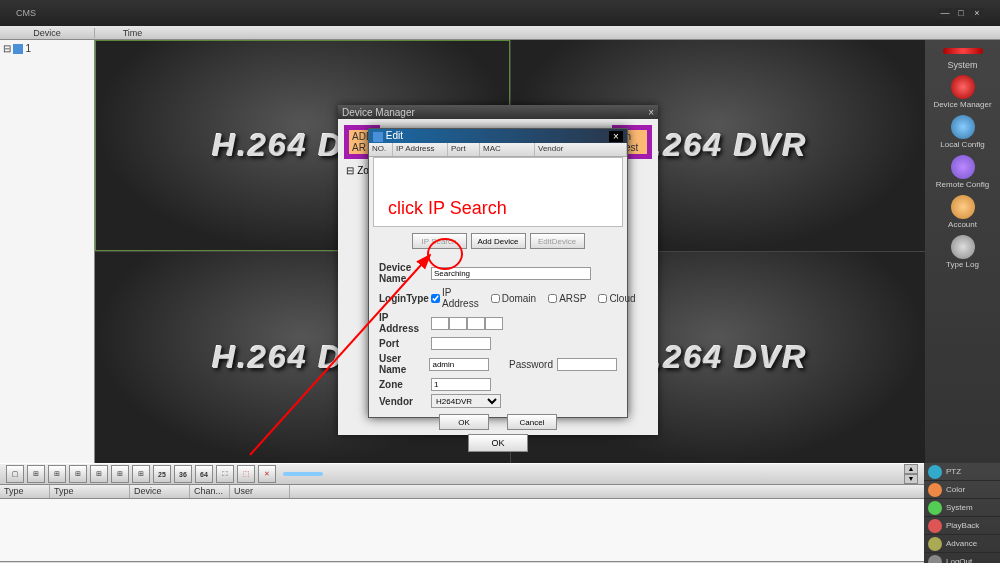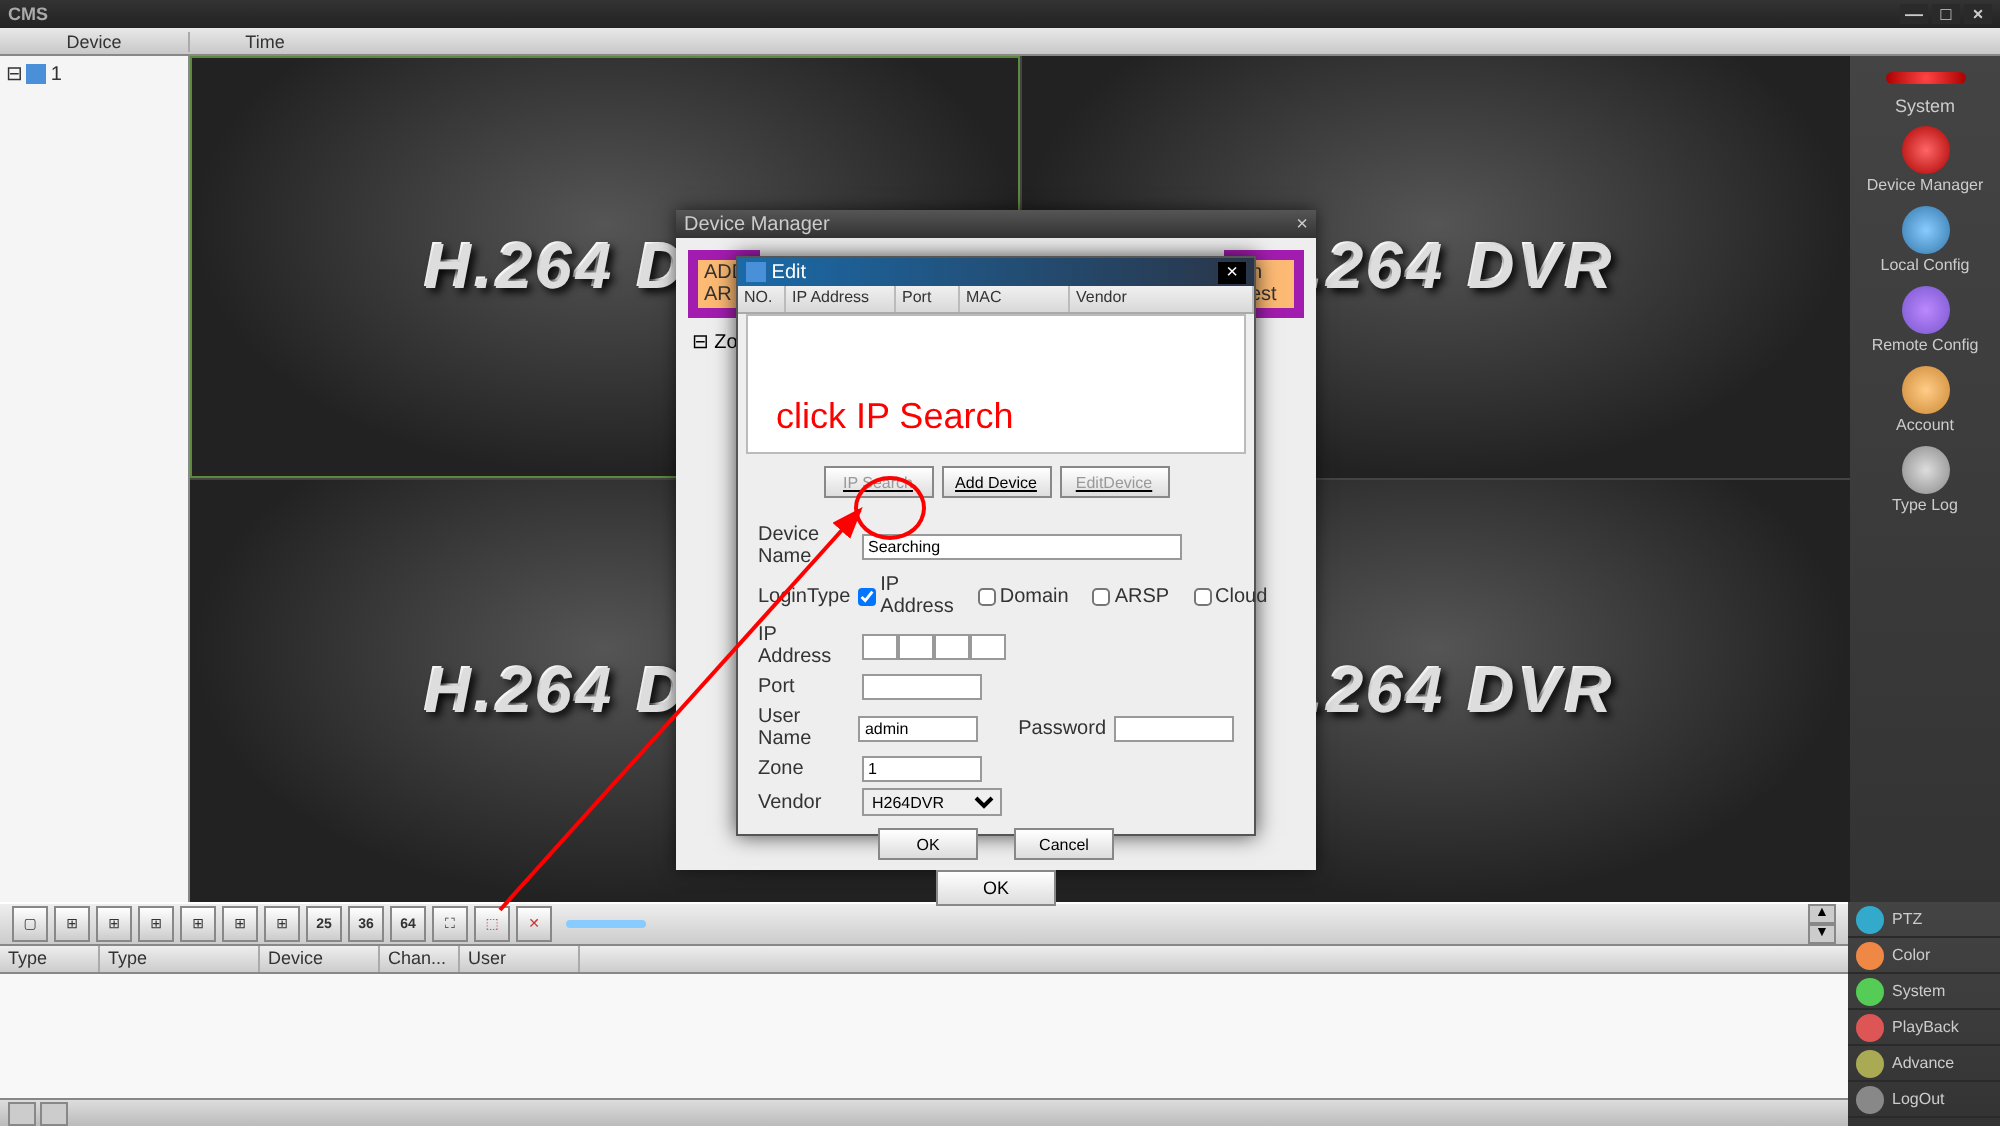--- a/index.html
+++ b/index.html
@@ -1,19 +1,19 @@
 <!DOCTYPE html>
 <html><head>
 <meta charset="utf-8">
 <style>
 * { margin: 0; padding: 0; box-sizing: border-box; font-family: Tahoma, Arial, sans-serif; font-size: 10px; }
 body { width: 1000px; height: 563px; background: #1a1a1a; overflow: hidden; position: relative; }
 
 
-.title-bar { height: 14px; background: linear-gradient(#333,#222); display: flex; align-items: center; padding: 0 4px; color: #aaa; font-weight: bold; }
+.title-bar { height: 26px; background: linear-gradient(#333,#222); display: flex; align-items: center; padding: 0 16px; color: #aaa; }
 .title-bar .title { flex: 1; font-size: 9px; }
 .title-bar .win-controls { display: flex; gap: 2px; }
 .title-bar .win-controls span { width: 14px; height: 10px; background: #2a2a2a; color: #ccc; font-size: 9px; text-align: center; line-height: 10px; cursor: pointer; }
 
 
 .header-row { height: 14px; background: linear-gradient(#e8e8e8,#c8c8c8); display: flex; align-items: center; border-bottom: 1px solid #888; }
 .header-row .hcell { flex: 1; text-align: center; font-size: 9px; color: #333; border-right: 1px solid #aaa; }
 .header-row .hcell:first-child { flex: 0 0 95px; }
 .header-row .hcell:last-child { flex: 0 0 75px; border-right: none; }
 
@@ -67,26 +67,26 @@
 .outer-ok { text-align: center; margin-top: 6px; }
 .outer-ok button { width: 60px; height: 18px; background: linear-gradient(#fff,#ddd); border: 1px solid #888; font-size: 9px; cursor: pointer; }
 
 
 .dlg-edit { position: absolute; left: 368px; top: 128px; width: 260px; height: 290px; background: #eee; border: 1px solid #555; box-shadow: 0 0 10px rgba(0,0,0,0.7); z-index: 20; }
 .dlg-edit-title { height: 14px; background: linear-gradient(90deg,#1a6aa8,#2a3548); color: #fff; font-size: 9px; padding: 1px 4px; display: flex; justify-content: space-between; align-items: center; }
 .dlg-edit-title .x { background: #000; color: #fff; width: 14px; text-align: center; cursor: pointer; }
 .edit-toolbar { height: 14px; background: linear-gradient(#f0f0f0,#d8d8d8); border-bottom: 1px solid #aaa; display: flex; }
 .edit-th { font-size: 8px; padding: 1px 3px; border-right: 1px solid #bbb; color: #333; }
 .edit-listbox { height: 70px; background: #fff; border: 1px solid #bbb; margin: 0 4px; }
-.edit-buttons { display: flex; justify-content: center; gap: 4px; margin: 6px 0; text-decoration: underline; }
+.edit-buttons { display: flex; justify-content: center; gap: 4px; margin: 6px 0; }
 .edit-buttons button { width: 55px; height: 16px; font-size: 8px; background: linear-gradient(#fff,#ddd); border: 1px solid #888; cursor: pointer; }
 .edit-buttons button.disabled { color: #999; }
 .edit-form { padding: 4px 10px; font-size: 8px; color: #333; }
 .form-row { display: flex; align-items: center; margin: 3px 0; gap: 4px; }
-.form-row .flabel { width: 48px; }
+.form-row .flabel { width: 48px; font-weight: bold; }
 .form-row input[type=text] { border: 1px solid #999; height: 13px; font-size: 8px; padding: 0 2px; }
 .form-row .cb { display: flex; align-items: center; gap: 2px; margin-right: 8px; }
 .form-row .cb input { width: 9px; height: 9px; }
 .ip-seg { display: flex; gap: 0; }
 .ip-seg input { width: 18px; border: 1px solid #999; border-right: none; text-align: center; height: 13px; font-size: 8px; }
 .ip-seg input:last-child { border-right: 1px solid #999; }
 .edit-okrow { display: flex; justify-content: center; gap: 18px; margin-top: 6px; }
 .edit-okrow button { width: 50px; height: 16px; font-size: 8px; background: linear-gradient(#fff,#ddd); border: 1px solid #888; cursor: pointer; }
 select.vendor { width: 70px; height: 14px; font-size: 8px; border: 1px solid #999; }
 

